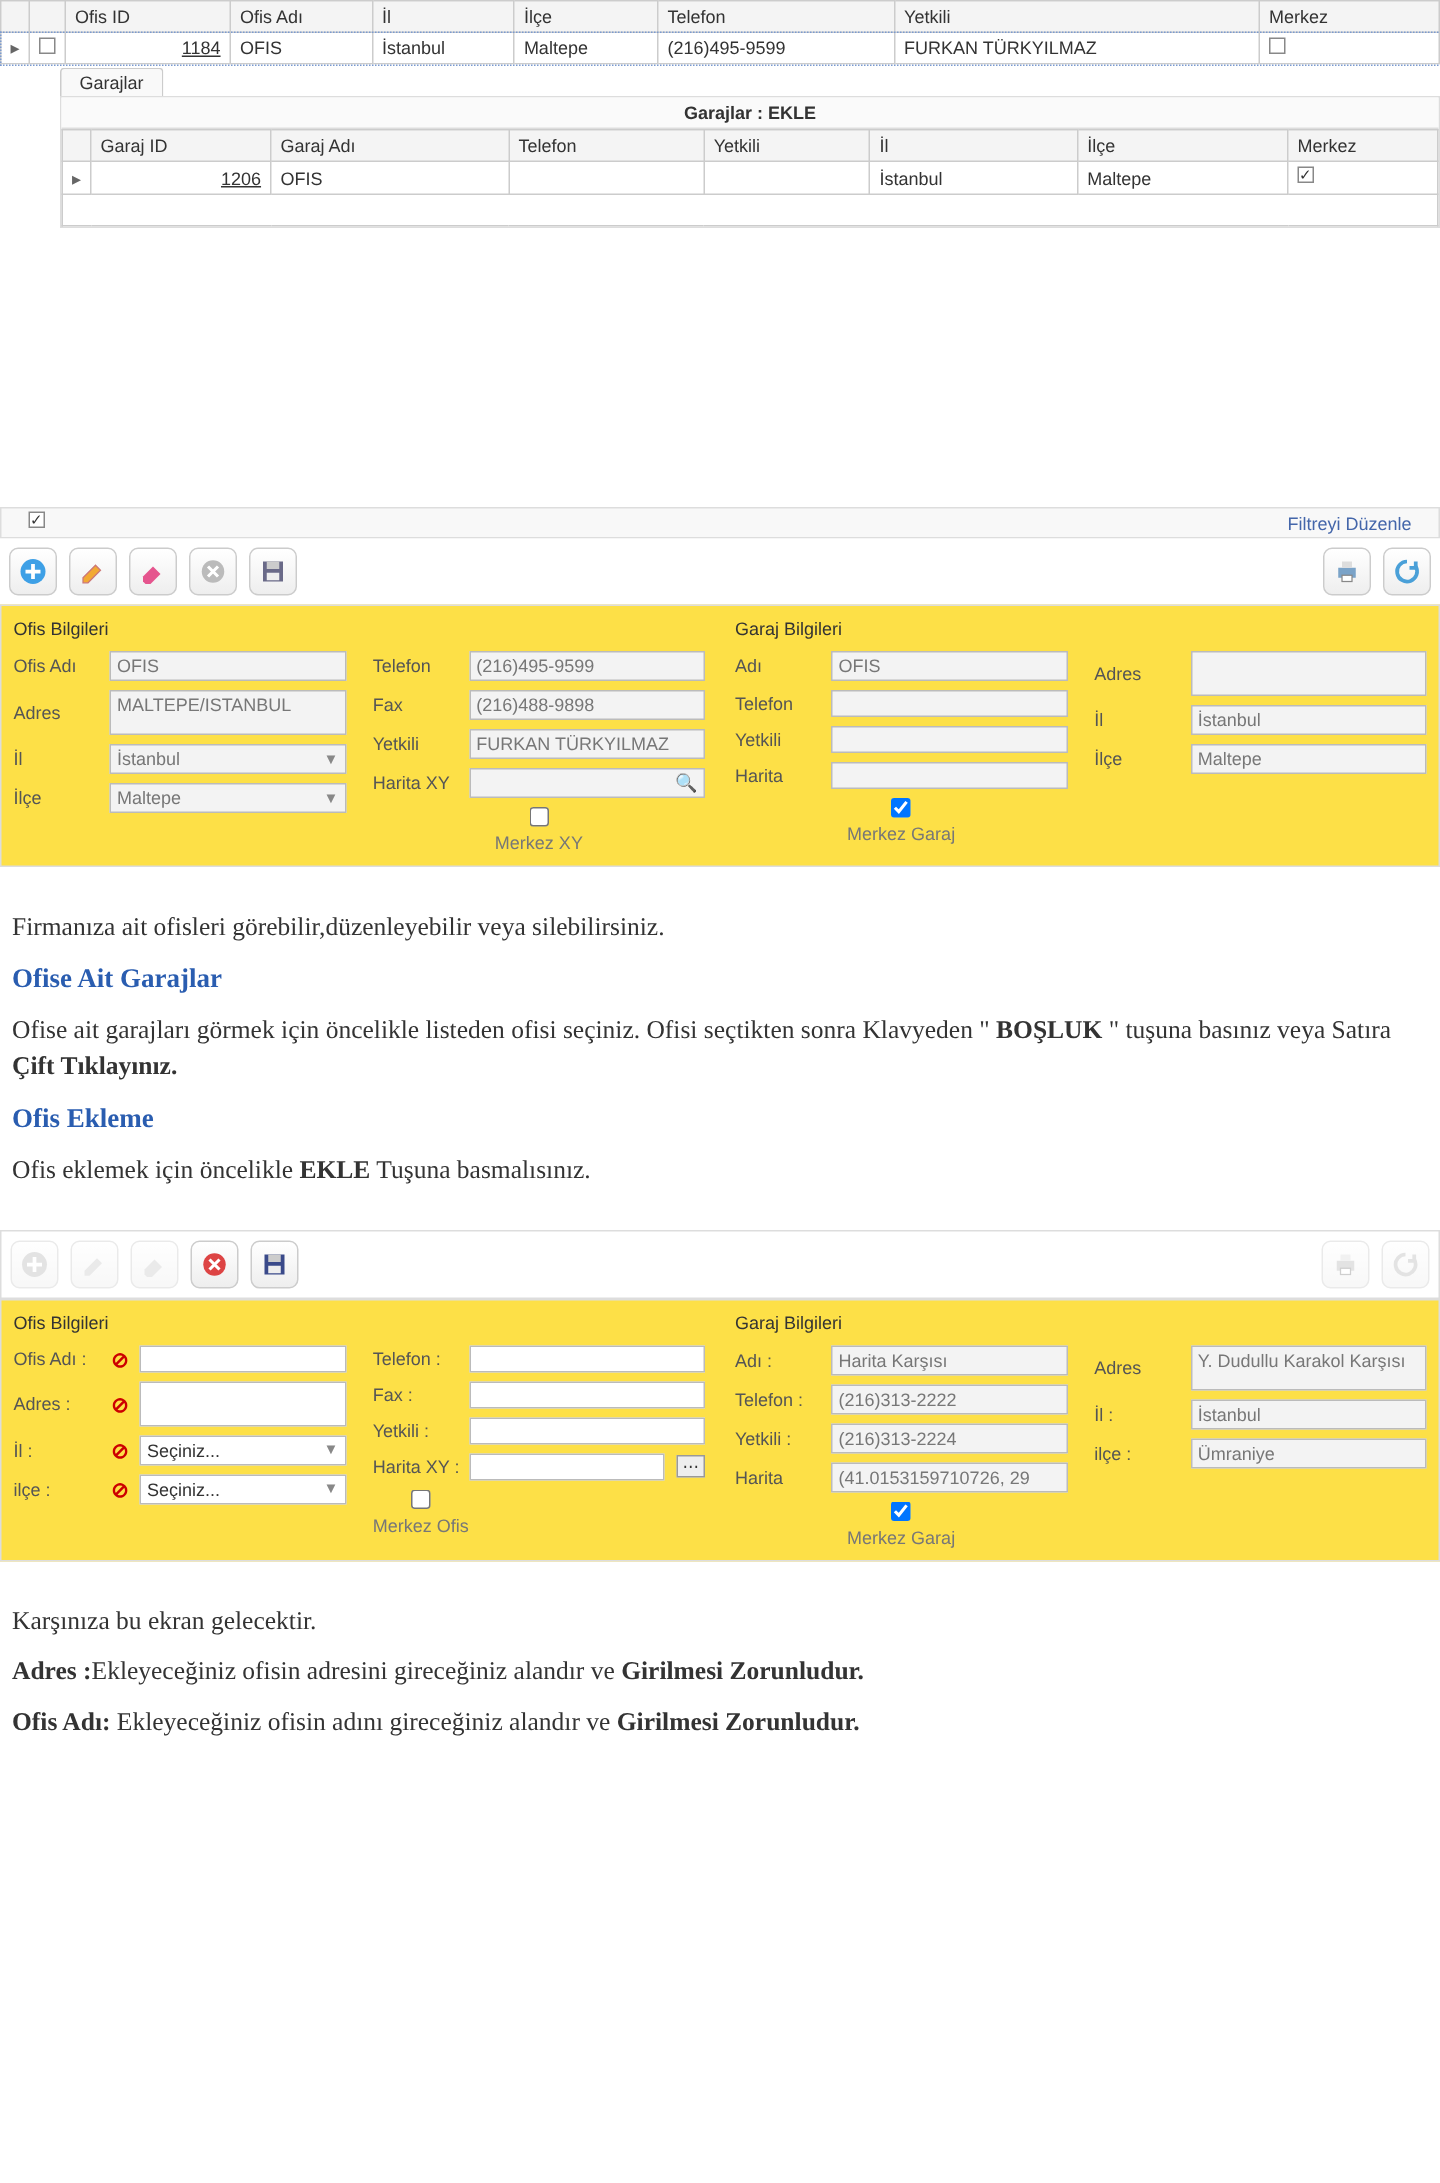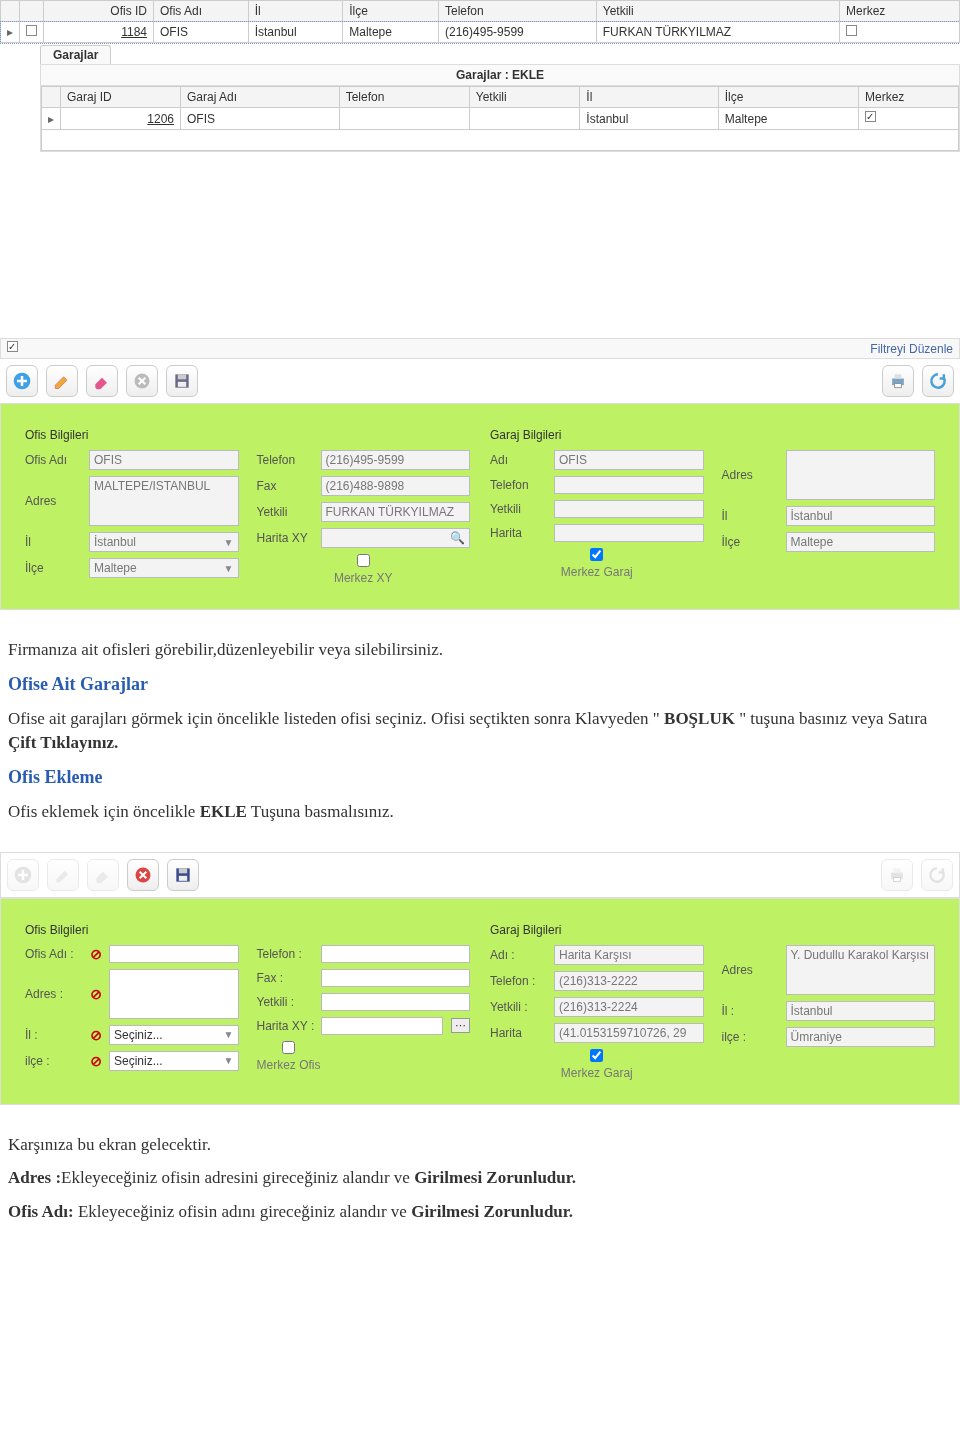--- a/index.html
+++ b/index.html
@@ -20,21 +20,21 @@
     font-weight: normal;
     background: #f4f4f4;
     font-size: 12px;
     height: 21px;
   }
   .grid td { background: #fff; }
   .grid td.num { text-align: right; text-decoration: underline; }
   .rowmark { width: 16px; color: #666; }
   .expander { width: 14px; text-align: center; font-size: 10px; color: #555; }
   .center-checkbox { text-align: center; }
-  .tabrow { padding: 2px 0 0 40px; background:#fff;font-weight:bold; }
+  .tabrow { padding: 2px 0 0 40px; background:#fff; }
   .tab {
     display: inline-block;
     border: 1px solid #ccc;
     border-bottom: none;
     padding: 2px 12px;
     background: #f9f9f9;
     font-size: 12px;
     border-radius: 3px 3px 0 0;
   }
   .subpanel { margin-left: 40px; border: 1px solid #ddd; }
@@ -44,21 +44,21 @@
     padding: 3px;
     border-bottom: 1px solid #ddd;
     background:#fafafa;
     font-size: 12px;
   }
   .filter-bar {
     display: flex;
     justify-content: space-between;
     align-items: center;
     border: 1px solid #ddd;
-    padding: 2px 6px;
+    padding: 2px 18px;
     background: #f8f8f8;
     font-size: 12px;
     margin-top: 6px;
   }
   .toolbar {
     display: flex;
     justify-content: space-between;
     align-items: center;
     padding: 6px;
     background:#fff;
@@ -69,42 +69,42 @@
     border: 1px solid #ccc;
     border-radius: 6px;
     display: flex; align-items: center; justify-content: center;
     background: linear-gradient(#fff,#eee);
     cursor: pointer;
   }
   .iconbtn.disabled { opacity: 0.4; cursor: default; }
   .iconbtn svg { width: 20px; height: 20px; }
   .form-region {
     border: 1px solid #ddd;
-    padding: 24px;
+    padding: 8px;
     display: flex;
     gap: 20px;
-    background:#bef264;
+    background:#fde047;
   }
   .fieldset { flex: 1; }
   .fieldset-title { font-size: 12px; margin-bottom: 8px; }
   .cols { display: flex; gap: 18px; }
   .col { flex: 1; display: flex; flex-direction: column; gap: 6px; }
   .row { display: flex; align-items: center; gap: 6px; }
   .row label { width: 58px; font-size: 12px; color:#555; white-space:nowrap; }
   .row .req { width:14px; color:#cc0000; font-weight:bold; display:inline-flex; align-items:center; justify-content:center; }
   .input, .textarea, .select-like {
     flex: 1;
     border: 1px solid #bbb;
     background: #f3f3f3;
     padding: 2px 4px;
     font-size: 12px;
     color: #777;
     min-height: 18px;
   }
-  .textarea { height: 50px; resize: none; }
+  .textarea { height: 30px; resize: none; }
   .select-like { display:flex; justify-content:space-between; align-items:center; background:#f3f3f3; }
   .select-like.active { background:#fff; color:#333; }
   .chev { color:#888; font-size:10px; }
   .dots { border:1px solid #999; padding:0 3px; background:#eee; font-size:11px; cursor:pointer; margin-left:2px;}
   .chk { display:flex; align-items:center; gap:4px; color:#777; font-size:12px;flex-direction:column; }
   .chk input { margin:0; }
   .doc-text { padding: 18px 8px; font-family: Liberation Serif, serif; font-size: 17px; color: #333; line-height:1.4; }
   .doc-text p { margin: 10px 0; }
   .h-blue { color: #2a5db0; font-weight: bold; font-size:18px; }
   .subrow-blank { height: 20px; background:#fafafa; }
@@ -113,21 +113,21 @@
   .erricon { color:#cc0000; font-weight:bold; font-size:14px; }
 </style>
 </head>
 <body>
 
 <table class="grid">
   <thead>
     <tr>
       <th class="rowmark"></th>
       <th class="expander"></th>
-      <th style="text-align:right;width:110px">Ofis ID</th>
+      <th style="text-align:left;width:110px">Ofis ID</th>
       <th>Ofis Adı</th>
       <th>İl</th>
       <th>İlçe</th>
       <th>Telefon</th>
       <th>Yetkili</th>
       <th style="width:120px">Merkez</th>
     </tr>
   </thead>
   <tbody>
     <tr style="outline:1px dotted #7a9ad0">

